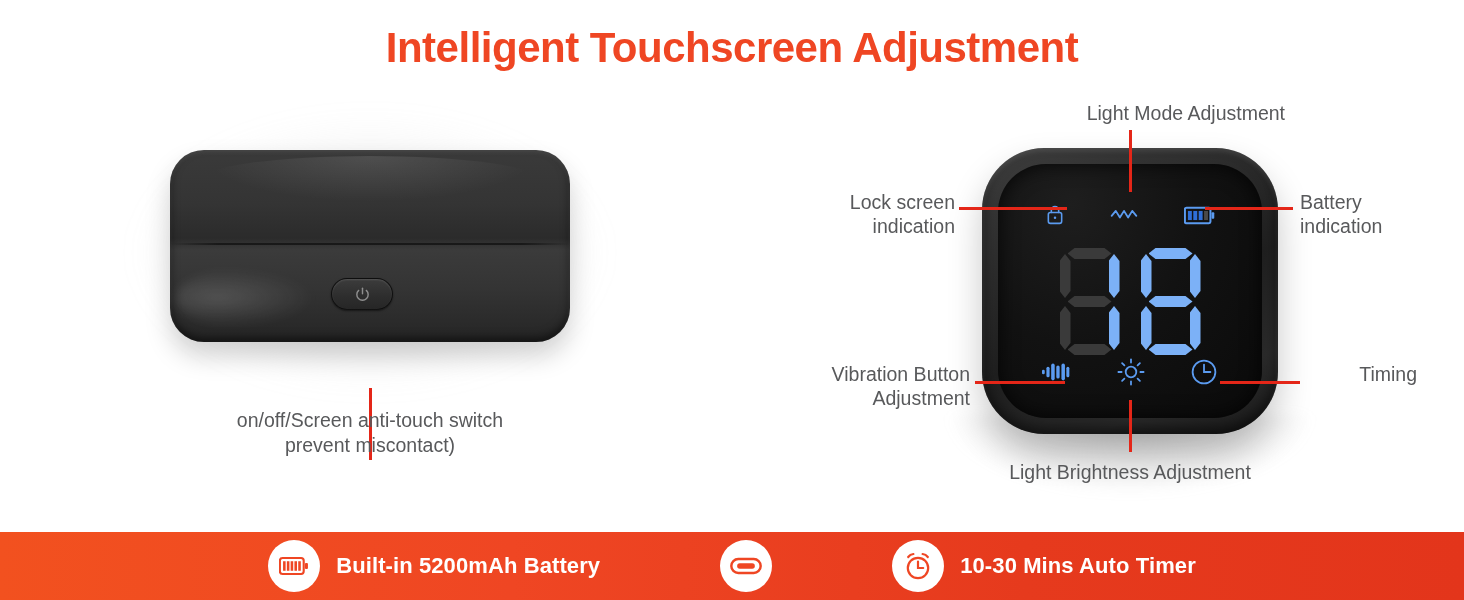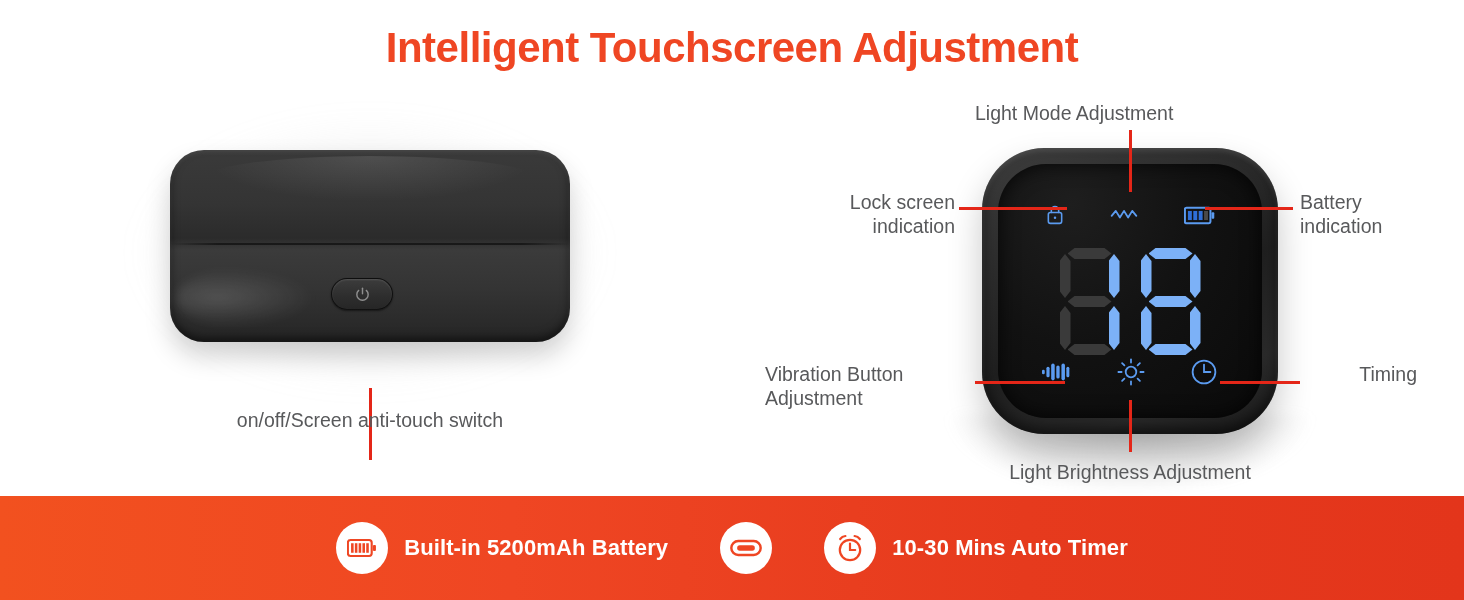--- a/index.html
+++ b/index.html
@@ -238,49 +238,49 @@
 
   
   .anno {
     position: absolute;
     color: #58595b;
     font-size: 19.5px;
     line-height: 24px;
     white-space: pre-line;
   }
   .anno-lock        { left: 35px;  top: 190px; width: 190px; text-align: right; }
-  .anno-lightmode   { left: 245px; top: 101px; width: 310px; text-align: left; }
+  .anno-lightmode   { left: 245px; top: 101px; width: 310px; text-align: right; }
   .anno-battery     { left: 570px; top: 190px; width: 180px; text-align: left; }
-  .anno-vibration   { left: 35px;  top: 362px; width: 205px; text-align: left; }
+  .anno-vibration   { left: 35px;  top: 362px; width: 205px; text-align: right; }
   .anno-brightness  { left: 210px; top: 460px; width: 380px; text-align: center; }
   .anno-timing      { left: 547px; top: 362px; width: 140px; text-align: right; }
 
   .lead { position: absolute; background: #e42618; }
   .lead-h { height: 3px; }
   .lead-v { width: 3px; }
 
   .lead-lock       { left: 229px; top: 207px; width: 108px; }
   .lead-lightmode  { left: 399px; top: 130px; height: 62px; }
   .lead-battery    { left: 475px; top: 207px; width: 88px; }
   .lead-vibration  { left: 245px; top: 381px; width: 90px; }
   .lead-brightness { left: 399px; top: 400px; height: 52px; }
   .lead-timing     { left: 490px; top: 381px; width: 80px; }
 
   
   .banner {
     position: absolute;
     left: 0;
     bottom: 0;
     width: 1464px;
-    height: 104px;
+    height: 68px;
     background: linear-gradient(90deg, #f2511f 0%, #ef4623 35%, #e63a1d 70%, #e3351b 100%);
     display: flex;
     align-items: center;
     justify-content: center;
-    gap: 52px;
+    gap: 120px;
   }
   .banner-item {
     display: flex;
     align-items: center;
     gap: 16px;
   }
   .banner-icon {
     width: 52px;
     height: 52px;
     border-radius: 50%;
@@ -321,20 +321,21 @@
             </svg>
           </span>
         </div>
       </div>
     </div>
 
     <div class="left-leader"></div>
 
     <div class="left-caption">
       <div>on/off/Screen anti-touch switch</div>
+      <div>prevent miscontact)</div>
     </div>
   </div>
 
   <div class="right-panel">
 
     <div class="device-front-shadowfloor"></div>
 
     <div class="device-front-body">
       <div class="device-front-screen">
 

